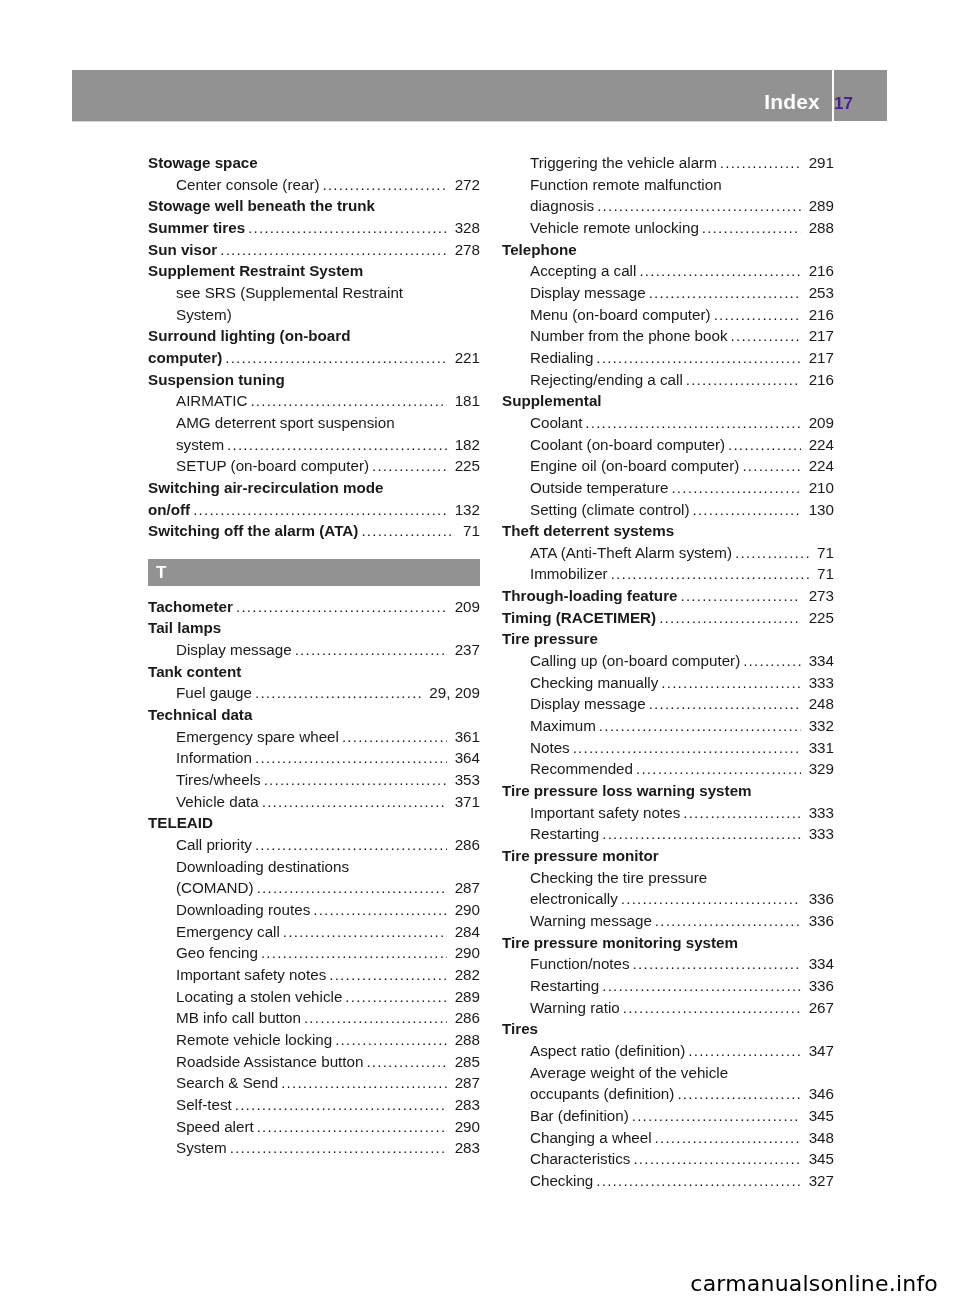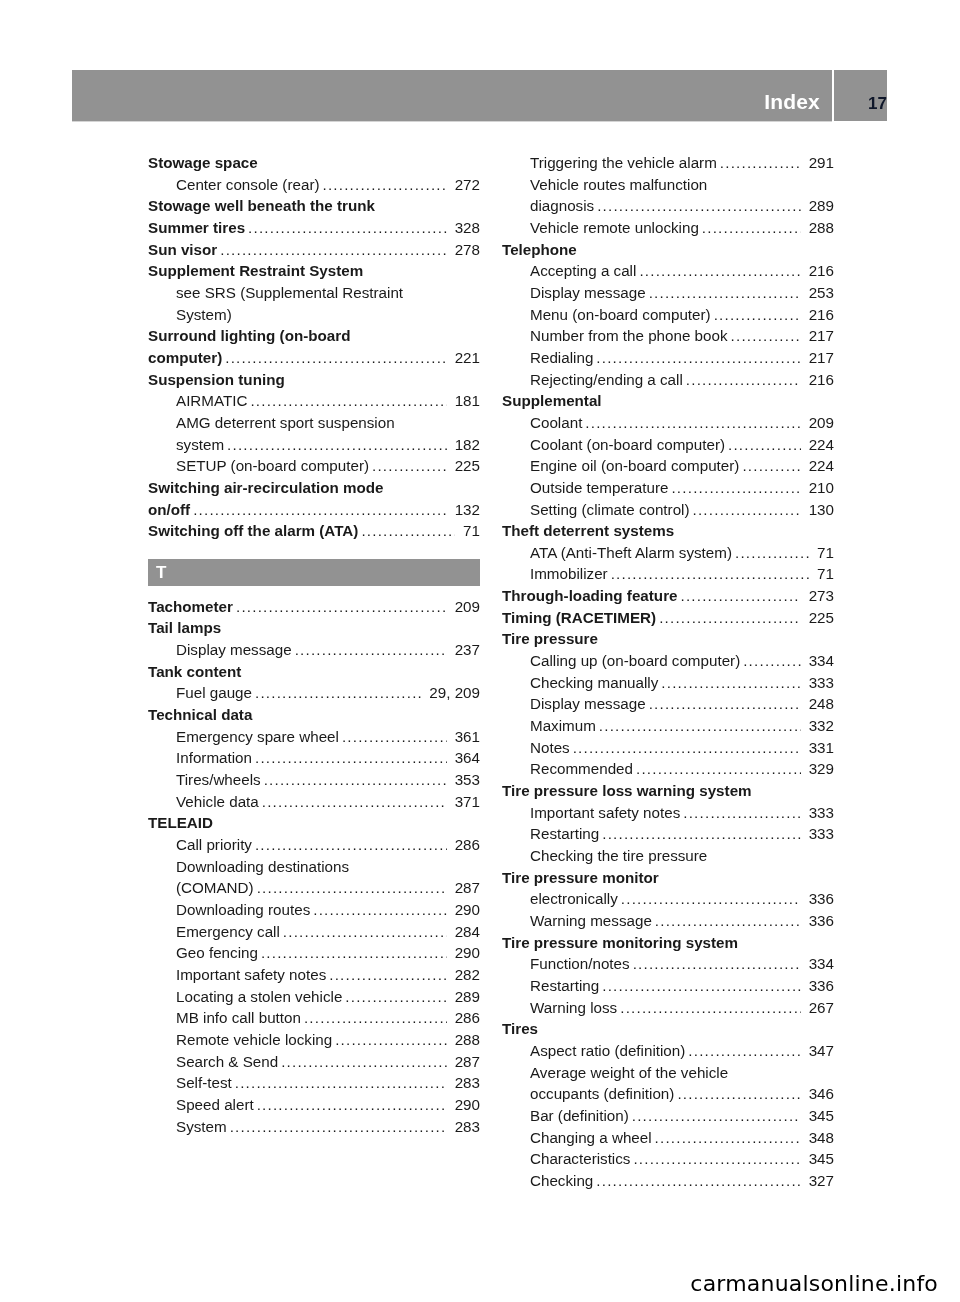--- a/index.html
+++ b/index.html
@@ -5,21 +5,21 @@
   html, body { margin: 0; padding: 0; background: #ffffff; }
   body { width: 960px; height: 1302px; position: relative; overflow: hidden;
          font-family: "Liberation Sans", "DejaVu Sans", sans-serif; color: #1a1a1a; }
   .header { position: absolute; left: 72px; top: 70px; width: 815px; height: 64px; }
   .header-main { position: absolute; left: 0; top: 0; width: 760px; height: 51px; background: #929292;
                  box-shadow: 0 1px 0 #d4d4d4; }
   .header-sep { position: absolute; left: 760px; top: 0; width: 2px; height: 51px; background: #ffffff; }
   .header-page { position: absolute; left: 762px; top: 0; width: 53px; height: 51px; background: #929292; }
   .header-title { position: absolute; right: 12px; bottom: 7px; color: #ffffff; font-weight: bold;
                   font-size: 21px; letter-spacing: 0.2px; }
-  .header-num { position: absolute; left: 0; width: 53px; text-align: right; bottom: 7px; color: #0f172a;
+  .header-num { position: absolute; left: 0; width: 53px; text-align: left; bottom: 7px; color: #4c1d95;
                 font-weight: bold; font-size: 17px; }
   .col { position: absolute; top: 152px; width: 332px; font-size: 15.2px; line-height: 21.65px; }
   .col-left { left: 148px; }
   .col-right { left: 502px; }
   .row { position: relative; display: flex; align-items: baseline; white-space: nowrap; }
   .row.sub { padding-left: 28px; }
   .row .lbl { flex: 0 0 auto; }
   .row.bold .lbl { font-weight: bold; }
   .row .dots { flex: 1 1 auto; overflow: hidden; margin: 0 4px 0 3px; color: #1a1a1a; letter-spacing: 1.2px; }
   .row .dots::before { content: "........................................................................................................................"; }
@@ -211,20 +211,25 @@
         <span class="lbl">MB info call button</span>
         <span class="dots"></span>
         <span class="pg">286</span>
       </div>
       <div class="row sub">
         <span class="lbl">Remote vehicle locking</span>
         <span class="dots"></span>
         <span class="pg">288</span>
       </div>
       <div class="row sub">
+        <span class="lbl">Roadside Assistance button</span>
+        <span class="dots"></span>
+        <span class="pg">285</span>
+      </div>
+      <div class="row sub">
         <span class="lbl">Search &amp; Send</span>
         <span class="dots"></span>
         <span class="pg">287</span>
       </div>
       <div class="row sub">
         <span class="lbl">Self-test</span>
         <span class="dots"></span>
         <span class="pg">283</span>
       </div>
       <div class="row sub">
@@ -241,21 +246,21 @@
 </div>
 
 <div class="col col-right">
   <div id="right-list">
       <div class="row sub">
         <span class="lbl">Triggering the vehicle alarm</span>
         <span class="dots"></span>
         <span class="pg">291</span>
       </div>
       <div class="row sub nodots">
-        <span class="lbl">Vehicle routes malfunction</span>
+        <span class="lbl">Function remote malfunction</span>
       </div>
       <div class="row sub">
         <span class="lbl">diagnosis</span>
         <span class="dots"></span>
         <span class="pg">289</span>
       </div>
       <div class="row sub">
         <span class="lbl">Vehicle remote unlocking</span>
         <span class="dots"></span>
         <span class="pg">288</span>
@@ -383,26 +388,26 @@
       <div class="row sub">
         <span class="lbl">Important safety notes</span>
         <span class="dots"></span>
         <span class="pg">333</span>
       </div>
       <div class="row sub">
         <span class="lbl">Restarting</span>
         <span class="dots"></span>
         <span class="pg">333</span>
       </div>
+      <div class="row bold nodots">
+        <span class="lbl">Tire pressure monitor</span>
+      </div>
       <div class="row sub nodots">
         <span class="lbl">Checking the tire pressure</span>
       </div>
-      <div class="row bold nodots">
-        <span class="lbl">Tire pressure monitor</span>
-      </div>
       <div class="row sub">
         <span class="lbl">electronically</span>
         <span class="dots"></span>
         <span class="pg">336</span>
       </div>
       <div class="row sub">
         <span class="lbl">Warning message</span>
         <span class="dots"></span>
         <span class="pg">336</span>
       </div>
@@ -413,21 +418,21 @@
         <span class="lbl">Function/notes</span>
         <span class="dots"></span>
         <span class="pg">334</span>
       </div>
       <div class="row sub">
         <span class="lbl">Restarting</span>
         <span class="dots"></span>
         <span class="pg">336</span>
       </div>
       <div class="row sub">
-        <span class="lbl">Warning loss</span>
+        <span class="lbl">Warning ratio</span>
         <span class="dots"></span>
         <span class="pg">267</span>
       </div>
       <div class="row bold nodots">
         <span class="lbl">Tires</span>
       </div>
       <div class="row sub">
         <span class="lbl">Aspect ratio (definition)</span>
         <span class="dots"></span>
         <span class="pg">347</span>

